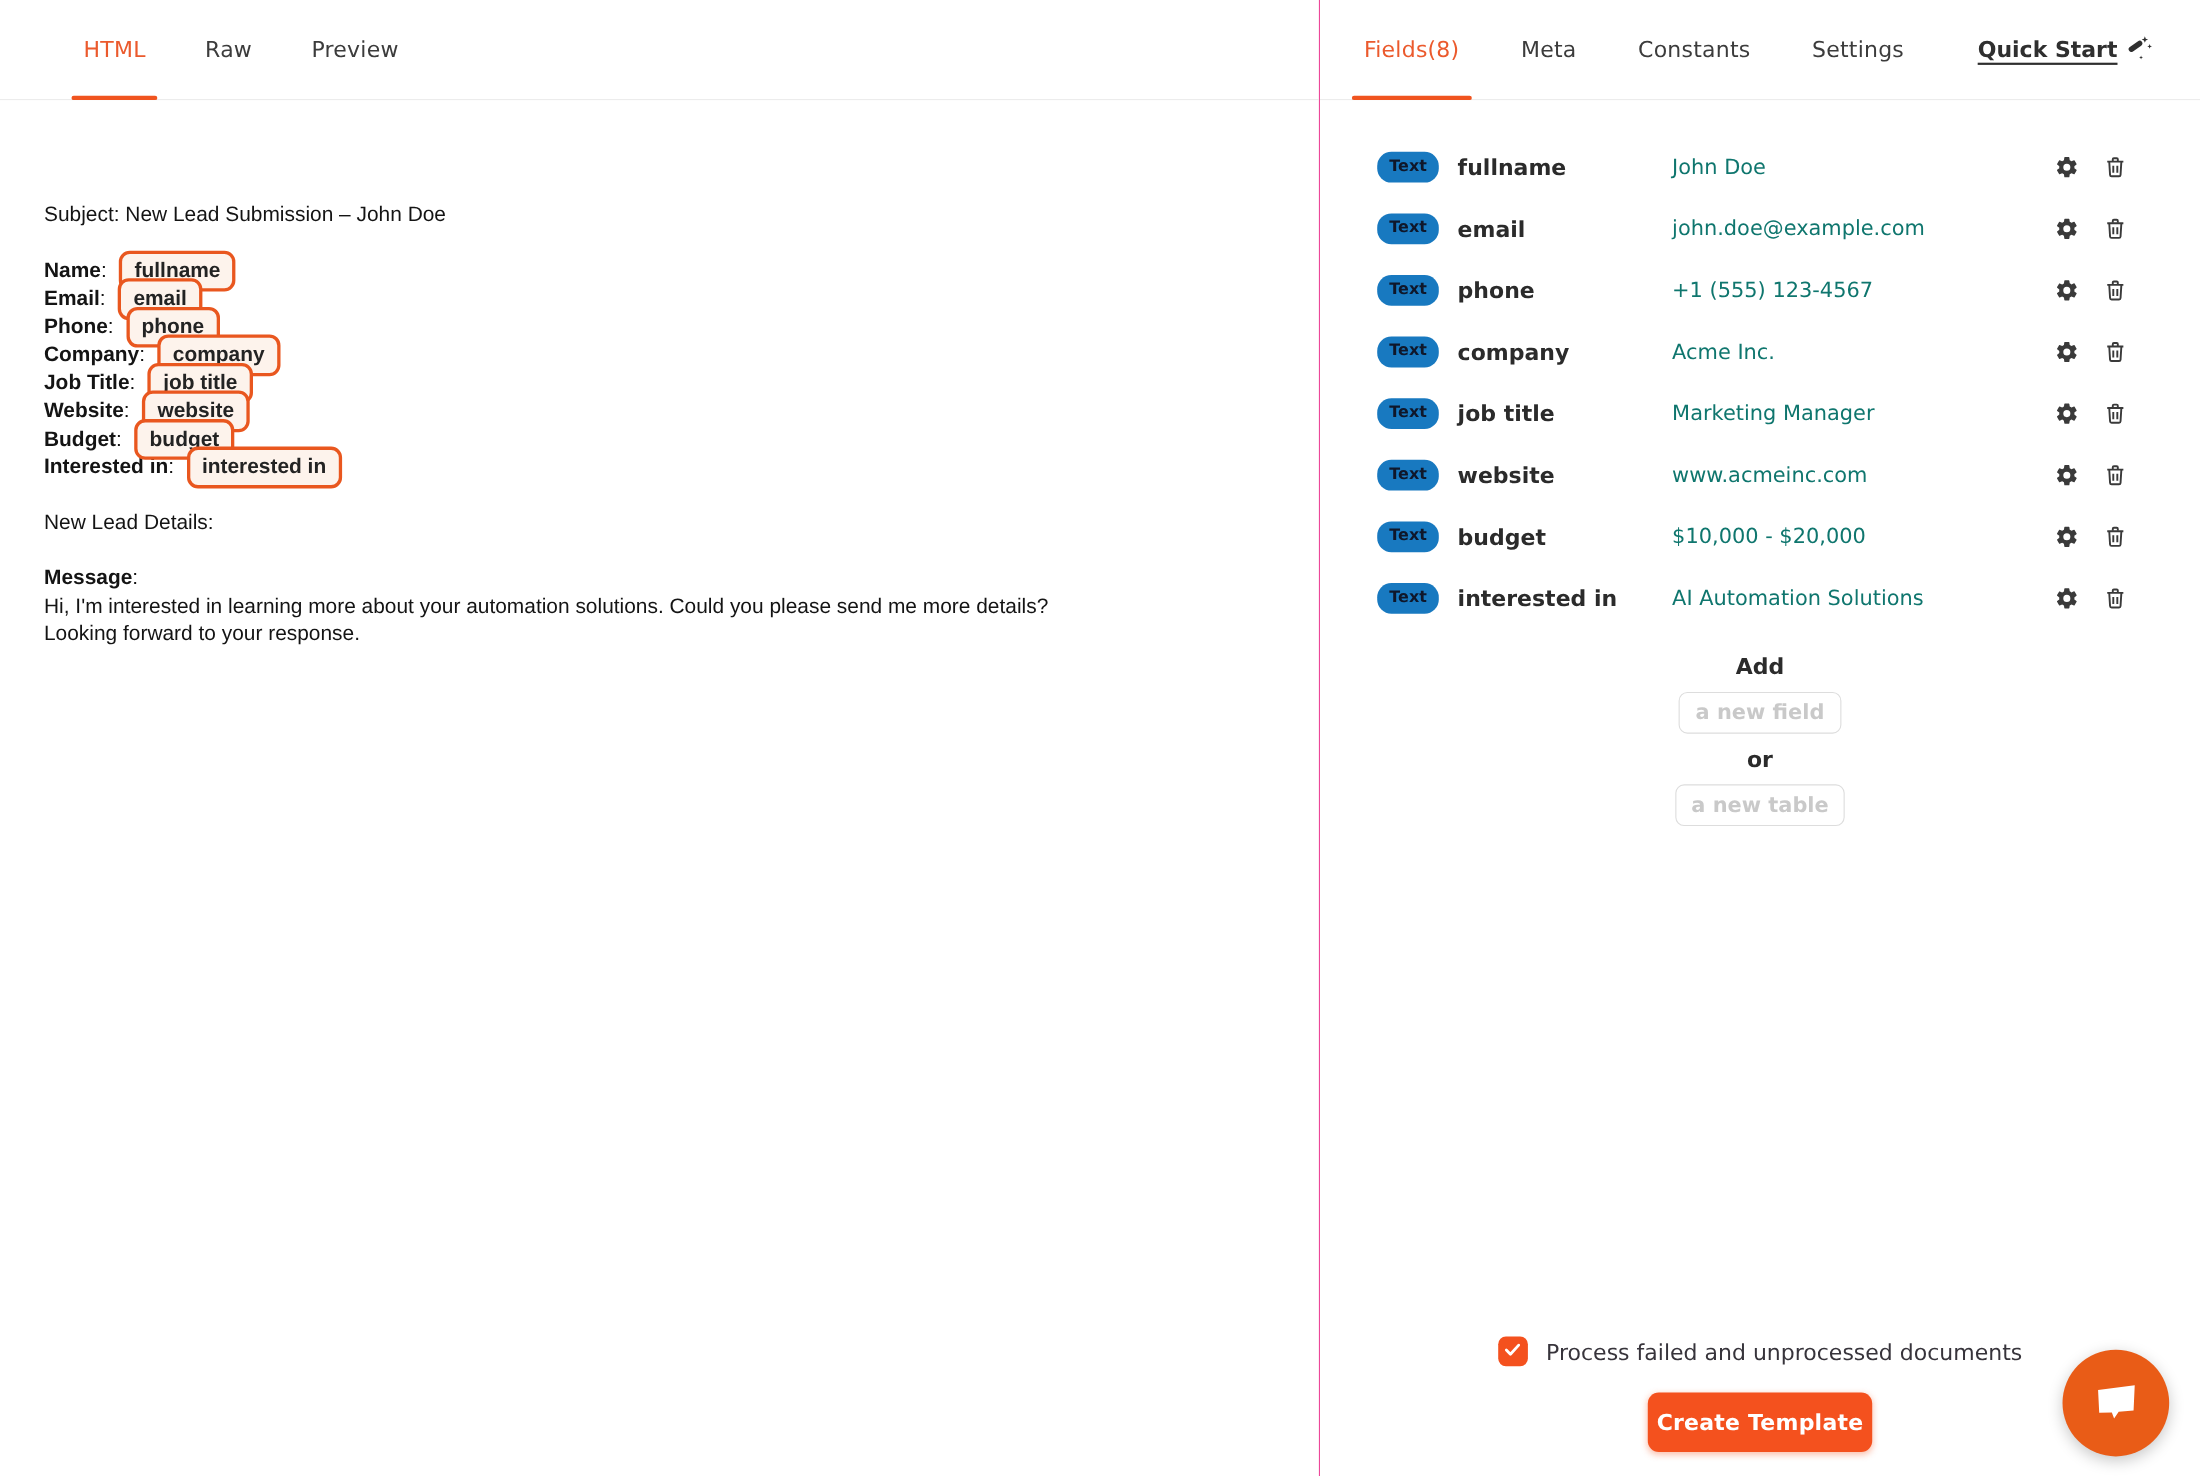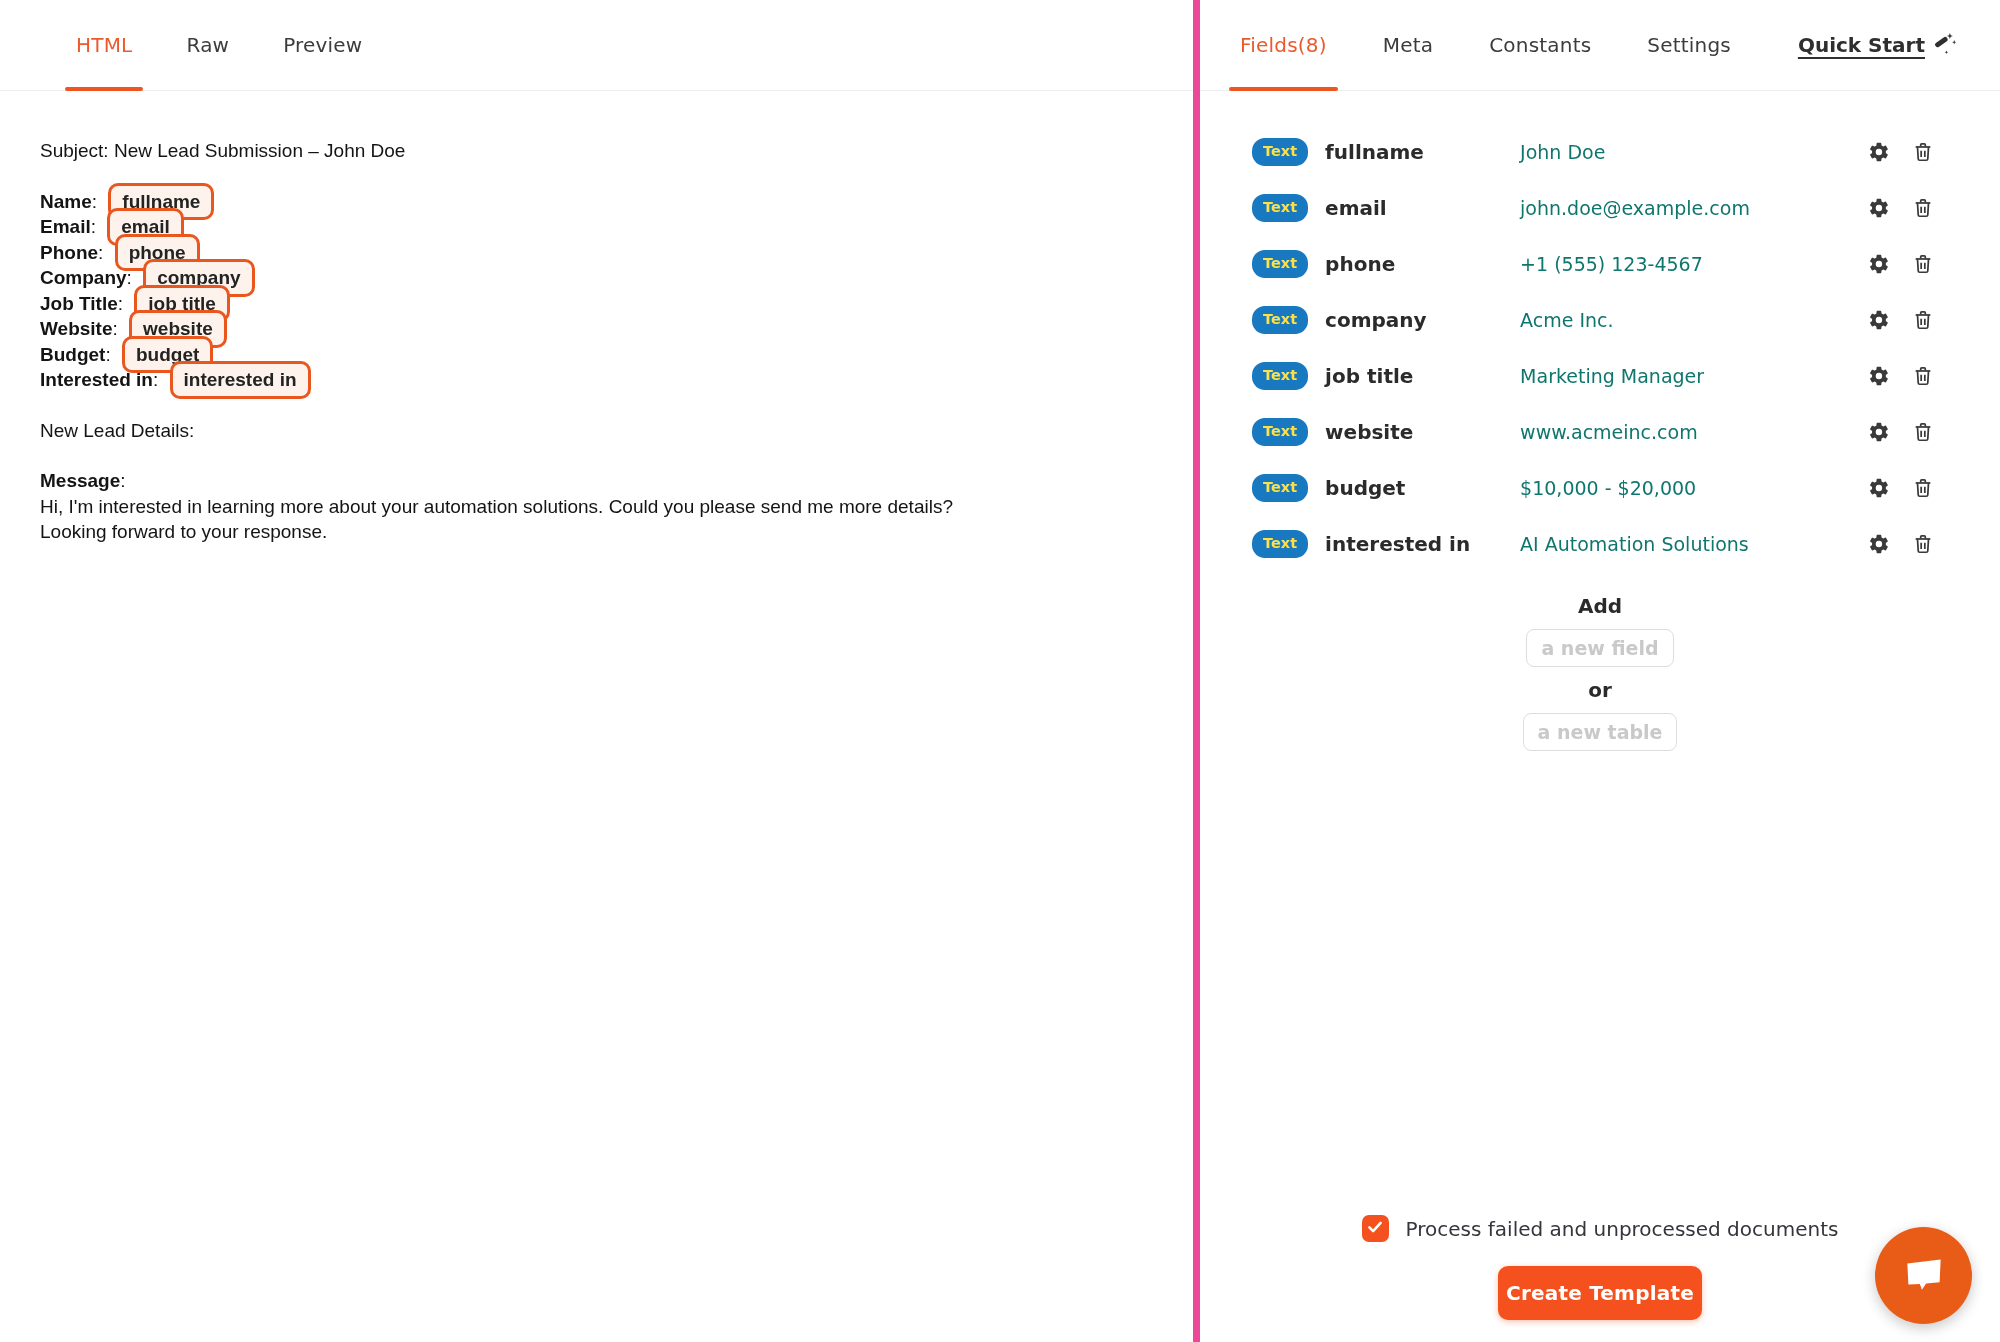--- a/index.html
+++ b/index.html
@@ -2,21 +2,21 @@
 <html><head>
 <meta charset="utf-8">
 <style>
   * { margin:0; padding:0; box-sizing:border-box; }
   html,body { width:2000px; height:1342px; background:#ffffff; overflow:hidden; }
   body { font-family:"DejaVu Sans","Liberation Sans",sans-serif; }
 
   .app { display:flex; width:2000px; height:1342px; }
 
   
-  .left-panel { width:1200px; height:100%; border-right:7px solid #ec4899; display:flex; flex-direction:column; }
+  .left-panel { width:1200px; height:100%; border-right:1px solid #ec4899; display:flex; flex-direction:column;gap:45px; }
   .tabbar { height:91px; flex:0 0 91px; border-bottom:1px solid #ececec; display:flex; align-items:stretch; }
   .left-panel .tabbar { padding-left:76px; }
   .tab { position:relative; display:flex; align-items:center; font-size:20px; color:#3c3c3c; font-weight:500;
          margin-right:54px; cursor:pointer; letter-spacing:.2px; }
   .tab.active { color:#EB5A2D; }
   .tab.active::after { content:""; position:absolute; left:-11px; right:-11px; bottom:-1px; height:4px;
                        background:#F0541F; border-radius:2px; }
 
   .email-content { padding:47px 40px 0 40px; font-family:"Liberation Sans",sans-serif;
                    font-size:19px; color:#141414; line-height:25.5px; }
@@ -30,21 +30,21 @@
   
   .right-panel { flex:1; height:100%; position:relative; display:flex; flex-direction:column; }
   .right-panel .tabbar { padding:0 42px 0 40px; }
   .right-panel .tab { margin-right:56px; }
   .quickstart { margin-left:auto; display:flex; align-items:center; gap:7px; font-size:20px; font-weight:700;
                 color:#2f2f2f; text-decoration:underline; text-underline-offset:5px; cursor:pointer; }
   .quickstart svg { flex:0 0 auto; }
 
   .fields-list { padding-top:33px; }
   .field-row { display:flex; align-items:center; height:56px; padding:0 66px 0 52px; }
-  .type-badge { background:#1879C0; color:#fde047; font-size:14.5px; font-weight:600; line-height:1;
+  .type-badge { background:#1879C0; color:#0f172a; font-size:14.5px; font-weight:600; line-height:1;
                 padding:6px 11px 7px; border-radius:13px; cursor:pointer; }
   .field-name { margin-left:17px; width:195px; font-size:20px; font-weight:600; color:#2b2b2b; }
   .field-value { flex:1; font-size:19px; color:#0f766e; }
   .row-icons { display:flex; align-items:center; gap:22px; }
   .icon-btn { width:22px; height:22px; cursor:pointer; display:flex; align-items:center; justify-content:center; }
 
   .add-row { display:flex; align-items:center; justify-content:center; gap:11px; margin-top:22px;
              font-size:20px; font-weight:600; color:#2b2b2b;flex-direction:column; }
   .ghost-btn { border:1.5px solid #ddd; border-radius:8px; background:#fff; color:#C9C9C9;
                font-size:19px; font-weight:600; padding:7px 14px; cursor:pointer;

